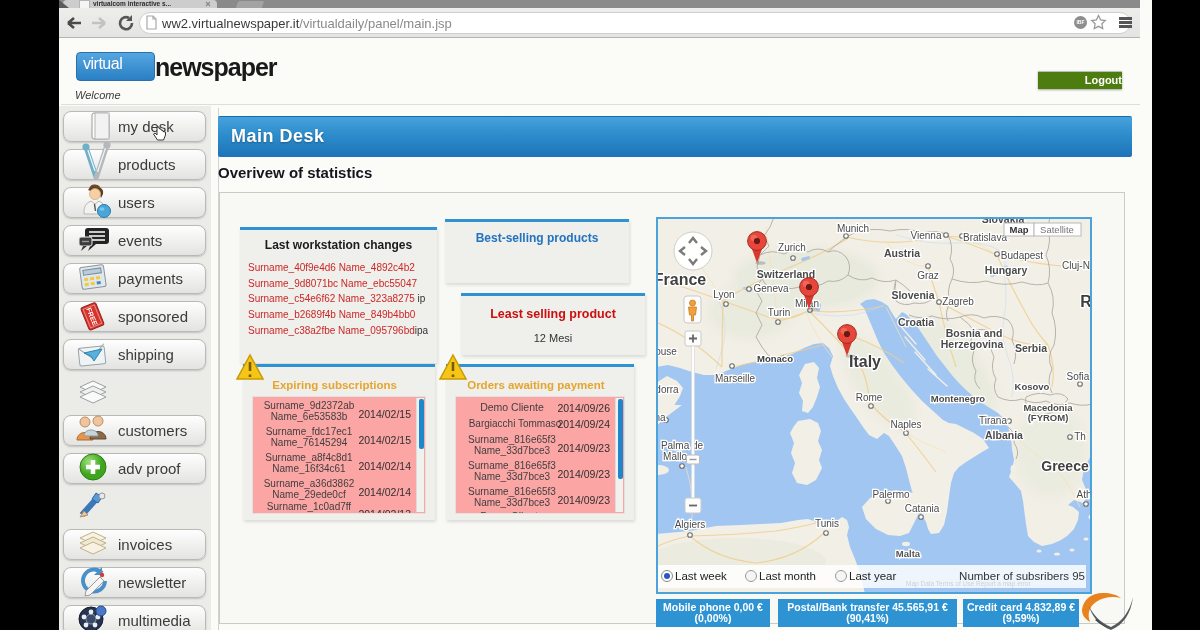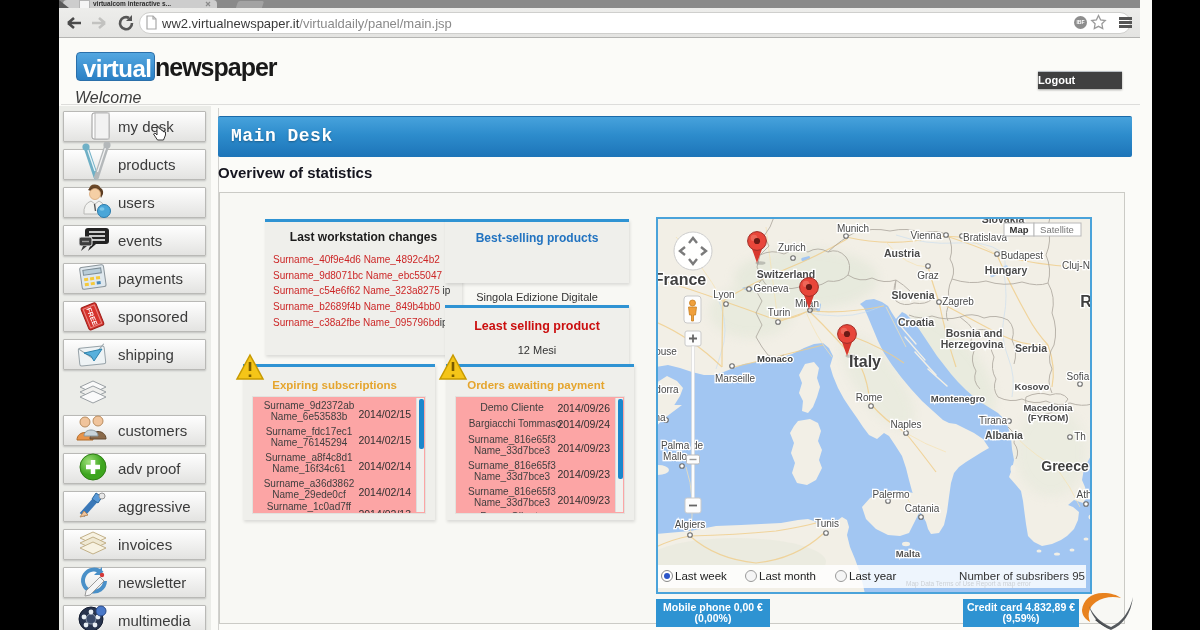--- a/index.html
+++ b/index.html
@@ -13,47 +13,47 @@
   #tabfav{left:20px;top:0px;width:9px;height:7px;background:#f5f5f5;border:1px solid #b5b5b5;}
   #tabtitle{left:34px;top:0px;width:110px;height:8px;font-size:6.5px;font-weight:bold;color:#2a2a2a;overflow:hidden;white-space:nowrap;letter-spacing:0px;}
   #newtab{left:178px;top:1px;width:26px;height:7px;background:#a3a3a3;border-radius:2px 2px 0 0;transform:skewX(-18deg);}
   #toolbar{left:0;top:8px;width:1081px;height:29px;background:linear-gradient(#ededeb,#e4e4e2);border-bottom:1px solid #b4b4b2;}
   #urlfield{left:80px;top:12px;width:990px;height:20px;background:#fff;border:1px solid #cfcfcd;border-radius:11px;}
   #urltext{left:103px;top:16px;font-size:13px;color:#3a3a3a;}
   #urltext .gr{color:#8a8a8a;}
   
   #logoblue{left:17px;top:52px;width:77px;height:27px;border-radius:4px;
      background:linear-gradient(#54a7e0,#2a7fc4);border:1px solid #2a6faa;}
-  #logoblue span{position:absolute;left:6px;top:2px;color:#fff;font-weight:bold;font-size:24px;letter-spacing:-0.5px;}
+  #logoblue span{position:absolute;left:6px;top:2px;color:#fff;font-weight:normal;font-size:16px;letter-spacing:-0.5px;}
   #logonews{left:96px;top:53px;font-size:25px;font-weight:bold;color:#191919;letter-spacing:-1px;}
-  #logout{left:979px;top:71px;width:84px;height:17px;background:#404040;border-top:1px solid #b9bec3;
-     box-shadow:0 1px 2px rgba(0,0,0,.35);color:#fff;font-weight:bold;font-size:11px;text-align:left;line-height:17px;}
-  #welcome{left:16px;top:89px;font-size:16px;font-style:italic;color:#3d3d3d;}
+  #logout{left:979px;top:71px;width:84px;height:17px;background:#4d7c0f;border-top:1px solid #b9bec3;
+     box-shadow:0 1px 2px rgba(0,0,0,.35);color:#fff;font-weight:bold;font-size:11px;text-align:right;line-height:17px;}
+  #welcome{left:16px;top:89px;font-size:11px;font-style:italic;color:#3d3d3d;}
   #topline{left:2px;top:104px;width:1079px;height:1px;background:#dddddb;}
   
   #sidebg{left:0px;top:106px;width:152px;height:524px;background:#ebece8;}
   #sidesep{left:159px;top:108px;width:1px;height:522px;background:#d2d2cf;}
-  .sbtn{left:4px;width:141px;height:29px;border:1px solid #b9b9b6;border-radius:1px;
+  .sbtn{left:4px;width:141px;height:29px;border:1px solid #b9b9b6;border-radius:8px;
      background:linear-gradient(#fefefe,#e3e3e1);box-shadow:0 1px 2px rgba(0,0,0,.18);}
   .sbtn .lbl{position:absolute;left:54px;top:6px;font-size:15px;color:#3b3b3b;}
   .icon{width:34px;height:34px;}
   
-  #maindesk{left:159px;top:116px;width:914px;height:40px;background:linear-gradient(#47a2dc 0%,#2d8ccc 45%,#1d74b8 100%);border-top:1px solid #1a6aa8;border-radius:2px;font-family:Liberation Mono, monospace;}
+  #maindesk{left:159px;top:116px;width:914px;height:40px;background:linear-gradient(#47a2dc 0%,#2d8ccc 45%,#1d74b8 100%);border-top:1px solid #1a6aa8;border-radius:2px;}
   #maindesk span{position:absolute;left:13px;top:9px;color:#fff;font-size:18px;font-weight:bold;text-shadow:0 1px 2px rgba(0,0,0,.3);letter-spacing:.5px;}
   #overview{left:159px;top:164px;font-size:15px;font-weight:bold;color:#15151f;}
   #container{left:160px;top:192px;width:904px;height:430px;border:1px solid #cbcbc6;background:#f8f8f4;}
   .panel{background:#efefeb;border-top:3px solid #2f93d3;box-shadow:1px 2px 3px rgba(0,0,0,.12);}
-  #pA{left:181px;top:219px;width:197px;height:133px;margin-left:25px;}
+  #pA{left:181px;top:227px;width:197px;height:133px;}
   #pA .t{position:absolute;left:0;top:8px;width:100%;text-align:center;font-weight:bold;font-size:12px;color:#1b1b1b;}
   .redrow{position:absolute;left:8px;font-size:10px;color:#cc2727;white-space:nowrap;}
   .redrow b{color:#333;font-weight:normal;}
   #pB{left:386px;top:219px;width:184px;height:61px;}
   #pB .t{position:absolute;left:0;top:9px;width:100%;text-align:center;font-weight:bold;font-size:12px;color:#2273c0;}
   #pB .v{position:absolute;left:0;top:33px;width:100%;text-align:center;font-size:11px;color:#333;margin-top:36px;}
-  #pC{left:386px;top:293px;width:184px;height:59px;margin-top:12px;}
+  #pC{left:402px;top:293px;width:184px;height:59px;}
   #pC .t{position:absolute;left:0;top:11px;width:100%;text-align:center;font-weight:bold;font-size:12.5px;color:#cb0f0f;}
   #pC .v{position:absolute;left:0;top:36px;width:100%;text-align:center;font-size:11px;color:#333;}
   #pD{left:184px;top:364px;width:192px;height:153px;}
   #pE{left:387px;top:364px;width:188px;height:153px;}
   .wtitle{position:absolute;left:10px;top:12px;width:85%;text-align:center;font-weight:bold;font-size:11.5px;color:#e5a52e;}
   .list{position:absolute;left:9px;top:29px;right:9px;bottom:6px;background:#fca5a5;border:1px solid #e2e2de;overflow:hidden;}
   .scroll{position:absolute;right:1px;top:1px;width:7px;bottom:1px;background:#f1f1ee;border-left:1px solid #ddd;}
   .thumb{position:absolute;right:1px;width:5px;background:#1c87cc;border-radius:2px;}
   .lrow{position:absolute;width:100%;}
   .nm{position:absolute;left:2px;width:108px;text-align:center;font-size:10px;color:#3f3f3f;line-height:11px;}
@@ -208,23 +208,20 @@
   <svg class="abs icon" style="left:18px;top:451px" viewBox="0 0 34 34">
       <defs>
         <radialGradient id="gpl" cx=".35" cy=".3">
           <stop offset="0" stop-color="#9fe07a"></stop>
           <stop offset="1" stop-color="#3da51e"></stop>
         </radialGradient>
       </defs>
       <circle cx="16" cy="16" r="13" fill="url(#gpl)" stroke="#2e7e14"></circle>
       <path d="M16 9 v14 M9 16 h14" stroke="#fff" stroke-width="4.5"></path>
     </svg>
-  <div class="abs sbtn" style="top:491px">
-      <span class="lbl">aggressive</span>
-    </div>
   <svg class="abs icon" style="left:17px;top:489px" viewBox="0 0 34 34">
       <path d="M6 26 L22 8" stroke="#3a78b8" stroke-width="6"></path>
       <path d="M20 4 l6 4 -4 6 -6 -4 z" fill="#5a9ad8" stroke="#2e6a9e"></path>
       <path d="M4 28 l4 -6 4 4 z" fill="#f0c49c" stroke="#b98d5f"></path>
       <circle cx="26" cy="7" r="3" fill="#e8e8e8" stroke="#999"></circle>
     </svg>
   <div class="abs sbtn" style="top:529px">
       <span class="lbl">invoices</span>
     </div>
   <svg class="abs icon" style="left:17px;top:527px" viewBox="0 0 34 34">
@@ -587,20 +584,23 @@
           <text x="103" y="363">Last month</text>
           <text x="193" y="363">Last year</text>
           <text x="429" y="363" text-anchor="end" fill="#333">Number of subsribers 95</text>
         </g>
 <rect x="1" y="1" width="434" height="375" fill="none" stroke="#4aa3da" stroke-width="2"></rect>
       </svg></div>
 
   <div class="abs bluecell" style="left:597px;width:114px;">
       <div>Mobile phone 0,00 €<br>(0,00%)</div>
     </div>
+  <div class="abs bluecell" style="left:719px;width:179px;">
+      <div>Postal/Bank transfer 45.565,91 €<br>(90,41%)</div>
+    </div>
   <div class="abs bluecell" style="left:904px;width:116px;">
       <div>Credit card 4.832,89 €<br>(9,59%)</div>
     </div>
 
   <svg class="abs" style="left:1022px;top:590px" width="60" height="40" viewBox="0 0 60 40">
       <path d="M1 20 C2 10, 10 3, 22 3 C30 3, 36 5, 40 8 C32 6, 22 7, 15 12 C8 17, 6 24, 9 32 C4 29, 1 25, 1 20 Z" fill="#e8821e"></path>
       <path d="M8 16 C12 25, 20 33, 30 37 C41 32, 49 21, 52 7 C50 24, 42 35, 30 40 C19 36, 11 27, 8 16 Z" fill="#55595d"></path>
       <path d="M14 30 C20 35, 26 38, 30 39 C26 38, 20 34, 16 29 Z" fill="#42464a"></path>
     </svg>
 </div>

